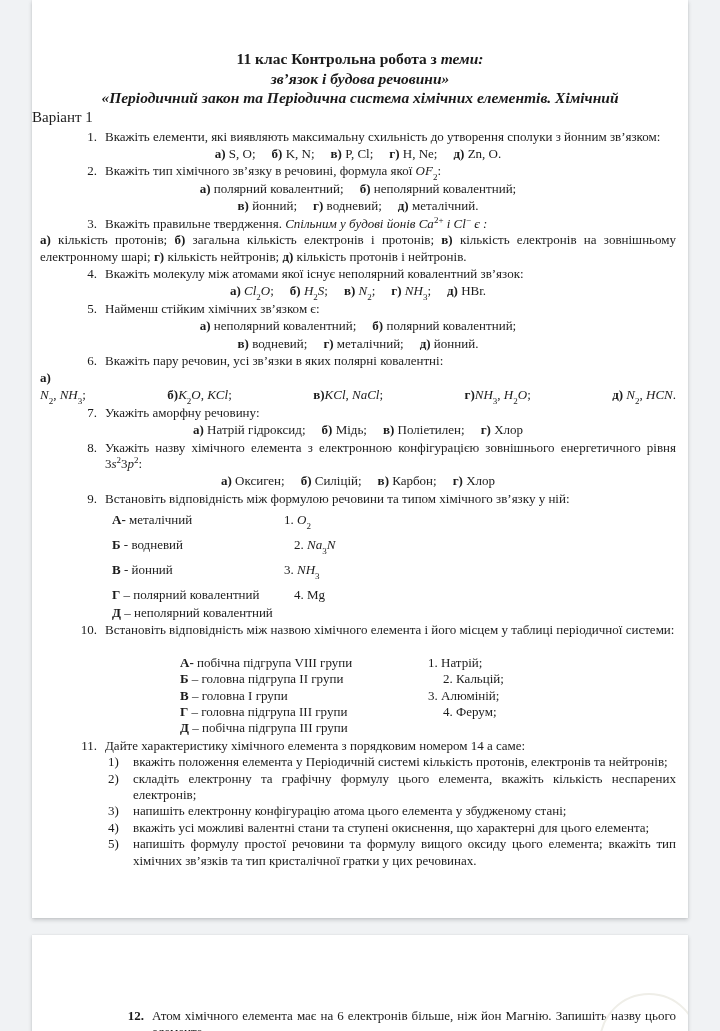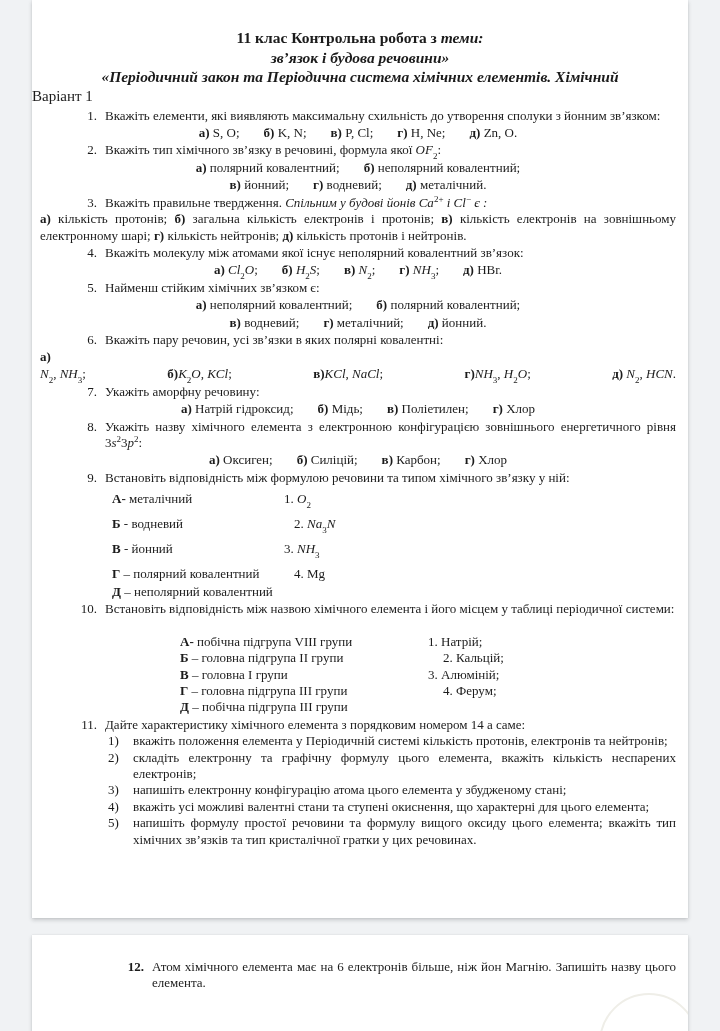--- a/index.html
+++ b/index.html
@@ -8,40 +8,40 @@
     background:#f0f2f4;
     font-family:"Liberation Serif","DejaVu Serif",serif;
     color:#1b1b1b;
   }
   .sheet{
     position:absolute;left:32px;width:656px;background:#ffffff;
     box-shadow:0 2px 4px rgba(40,45,50,.22), 0 0 1px rgba(0,0,0,.12);
   }
   #sheet1{top:0;height:918px;overflow:hidden;}
   #sheet2{top:935px;height:96px;overflow:hidden;}
-  #sheet1 .content{padding-top:28px;}
-  #sheet2 .content2{position:relative;height:100%;padding-top:24px;box-sizing:border-box;}
+  #sheet1 .content{padding-top:49px;}
+  #sheet2 .content2{position:relative;height:100%;padding-top:73px;box-sizing:border-box;}
 
   
   .title-line{text-align:center;font-size:15.5px;line-height:19.5px;}
   .variant-line{text-align:left;font-size:15px;line-height:18px;margin-bottom:3px;}
 
   
   .b{font-weight:bold;}
   .i{font-style:italic;}
   .sb{font-size:9px;vertical-align:-4.5px;line-height:0;}
   .sp{font-size:9px;vertical-align:5px;line-height:0;}
 
   
   .q{margin-bottom:1px;}
   .para{font-size:13px;line-height:16.4px;text-align:justify;}
   .stem{margin-left:73px;margin-right:12px;position:relative;}
   .qnum{position:absolute;left:-31px;width:23px;text-align:right;}
   .row{display:flex;font-size:13px;line-height:17.5px;margin:0 12px 0 8px;}
-  .row.center{justify-content:center;column-gap:24px;}
+  .row.center{justify-content:center;column-gap:16px;}
   .row.spread{justify-content:space-between;}
   .opt{white-space:nowrap;}
   .para.full{margin:0 12px 0 8px;}
 
   
   .match{font-size:13px;margin-top:16px;}
   .mrow{display:flex;line-height:16.4px;}
   .mleft{flex:none;}
   [data-name="question-9"] .match{margin-left:80px;margin-top:4px;}
   [data-name="question-9"] .mleft{width:172px;}

